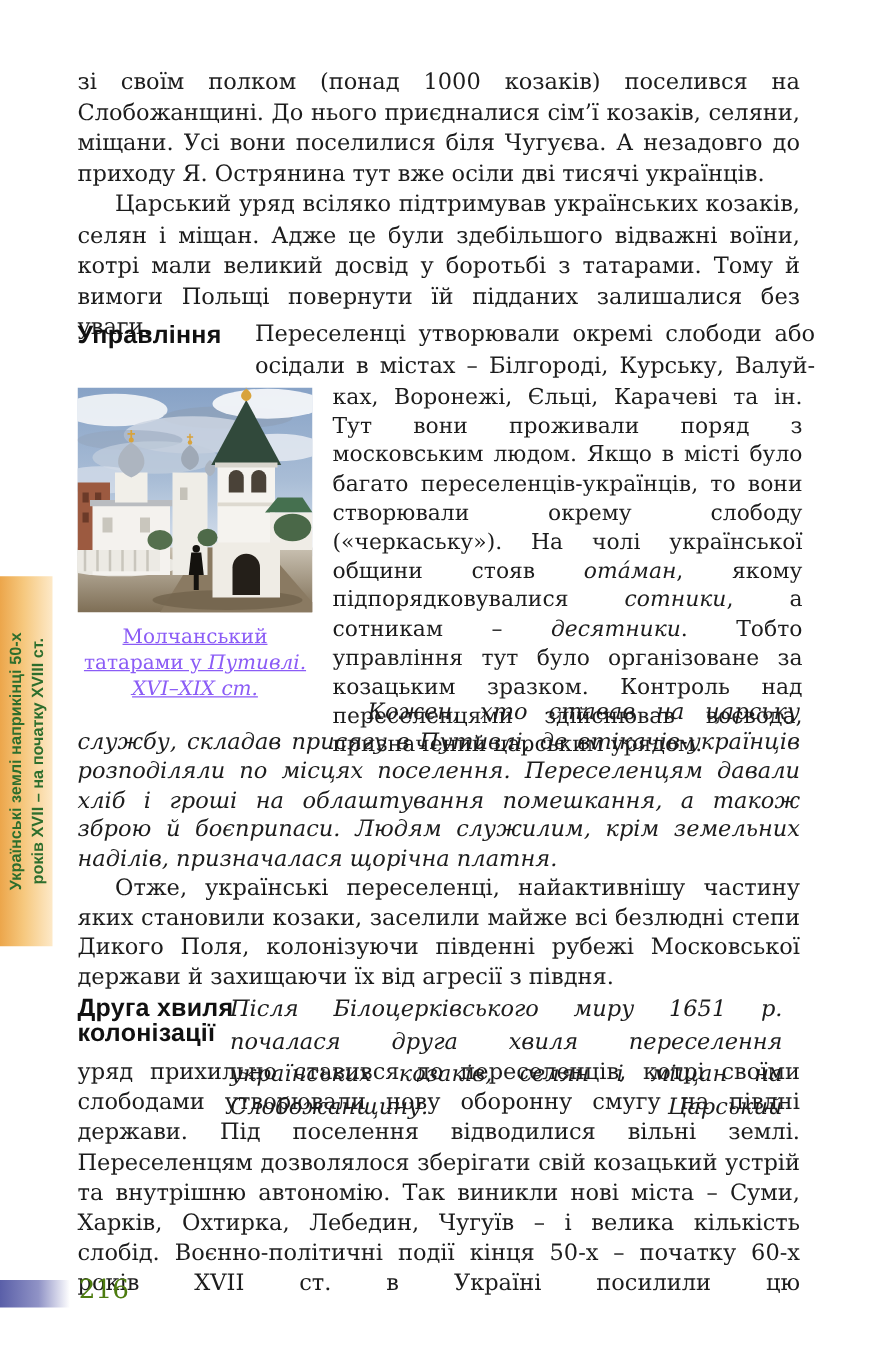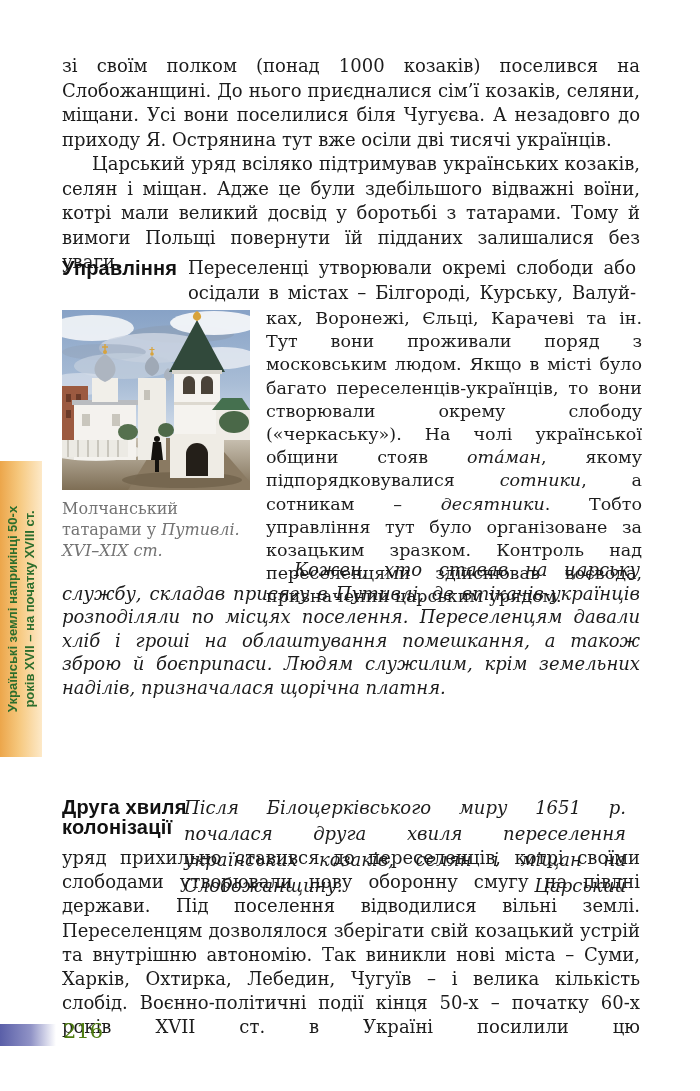--- a/index.html
+++ b/index.html
@@ -29,31 +29,31 @@
   .section-heading{
     position:absolute;left:62px;
     font-family:"Liberation Sans","DejaVu Sans",sans-serif;
     font-weight:700;font-size:20px;line-height:20px;
     color:#111111;letter-spacing:0.2px;
   }
   #sec1-heading{top:258px;}
   #sec2-heading{top:797px;}
 
   
-  #sec1-intro{position:absolute;left:188px;top:256px;width:448px;}
+  #sec1-intro{position:absolute;left:204px;top:256px;width:448px;}
   #sec1-beside{position:absolute;left:266px;top:307px;width:376px;font-size:17.5px;line-height:23.2px;}
   #sec1-after{position:absolute;left:62px;top:558px;width:578px;line-height:23.5px;}
   #sec1-after .first-line-clear{text-indent:232px;font-style:italic;}
 
   
   #figure{position:absolute;left:62px;top:310px;width:188px;}
   #figure svg{display:block;}
   .caption{
-    margin-top:8px;text-align:left;
-    font-size:16px;line-height:21px;color:#737373;
+    margin-top:8px;text-align:center;
+    font-size:16px;line-height:21px;color:#8b5cf6;text-decoration:underline;
   }
 
   
   #sec2-intro{position:absolute;left:184px;top:795px;width:442px;line-height:26px;font-style:italic;}
   #sec2-cont{position:absolute;left:62px;top:846px;width:578px;line-height:24.2px;}
 
   
   #side-tab{
     position:absolute;left:0;top:461px;width:42px;height:296px;
     background:linear-gradient(90deg,#eca64b 0%,#f6c87e 45%,#fde9c8 100%);
@@ -183,20 +183,21 @@
       <i>XVI–XIX ст.</i>
     </div>
   </div>
 
   <div id="sec1-beside" class="body-text">
     <p><span>ках, Воронежі, Єльці, Карачеві та ін. Тут вони проживали поряд з московським людом. Якщо в місті було багато переселенців-українців, то вони створювали окрему слободу («черкаську»). На чолі української общини стояв </span><span class="term">отáман</span><span>, якому підпорядковувалися </span><span class="term">сотники</span><span>, а сотникам – </span><span class="term">десятники</span><span>. Тобто управління тут було організоване за козацьким зразком. Контроль над переселенцями здійснював воєвода, призначений царським урядом.</span></p>
   </div>
 
   <div id="sec1-after" class="body-text">
     <p class="first-line-clear">Кожен, хто ставав на царську службу, складав присягу в Путивлі, де втікачів-українців розподіляли по місцях поселення. Переселенцям давали хліб і гроші на облаштування помешкання, а також зброю й боєприпаси. Людям служилим, крім земельних наділів, призначалася щорічна платня.</p>
+    <p class="indent">Отже, українські переселенці, найактивнішу частину яких становили козаки, заселили майже всі безлюдні степи Дикого Поля, колонізуючи південні рубежі Московської держави й захищаючи їх від агресії з півдня.</p>
   </div>
 
   <div id="sec2-heading" class="section-heading">
     <span>Друга хвиля</span><br>
     <span>колонізації</span>
   </div>
 
   <div id="sec2-intro" class="body-text justify-all">Після Білоцерківського миру 1651 р. почалася друга хвиля переселення українських козаків, селян і міщан на Слобожанщину. Царський</div>
 
   <div id="sec2-cont" class="body-text justify-all">уряд прихильно ставився до переселенців, котрі своїми слободами утворювали нову оборонну смугу на півдні держави. Під поселення відводилися вільні землі. Переселенцям дозволялося зберігати свій козацький устрій та внутрішню автономію. Так виникли нові міста – Суми, Харків, Охтирка, Лебедин, Чугуїв – і велика кількість слобід. Воєнно-політичні події кінця 50-х – початку 60-х років XVII ст. в Україні посилили цю</div>

